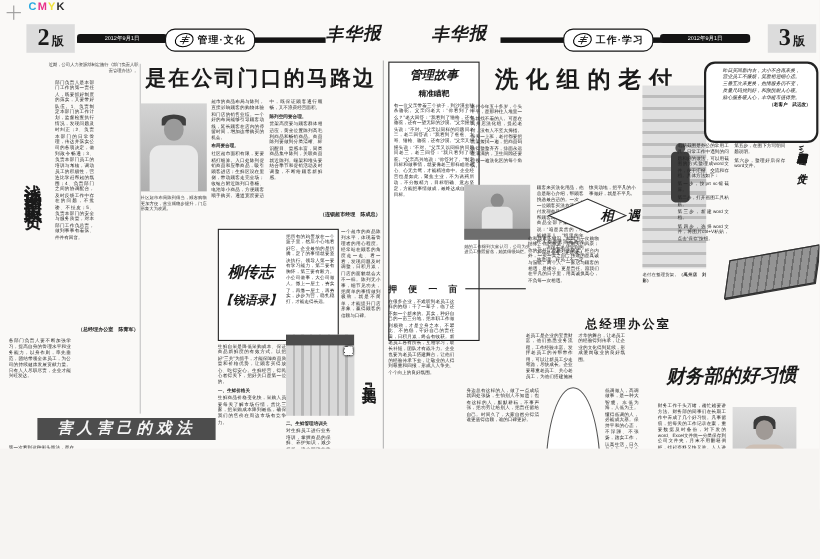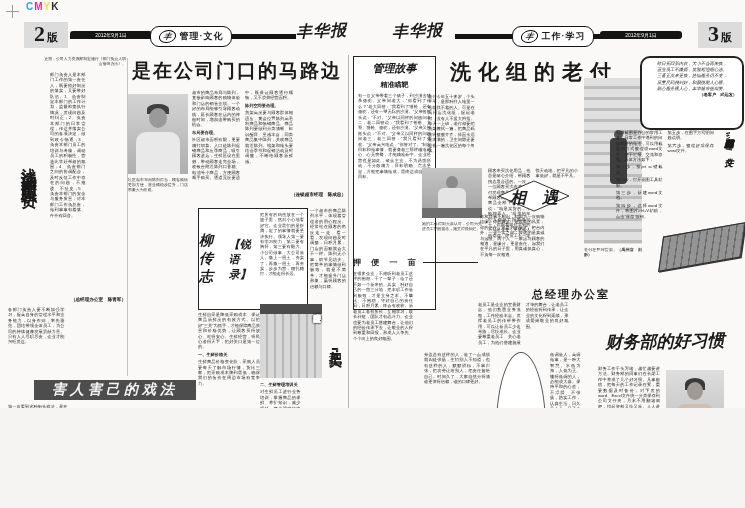--- a/index.html
+++ b/index.html
@@ -103,21 +103,21 @@
       <p>超市的商品布局与陈列，直接影响顾客的购物体验和门店的销售业绩。一个好的布局能够引导顾客动线，延长顾客在店内的停留时间，增加连带购买的机会。</p>
       <p class="sub">布局要合理。</p>
       <p>社区超市面积有限，更要精打细算。入口处陈列促销商品和应季商品，吸引顾客进店；生鲜区设在里侧，带动顾客走完全场；收银台附近陈列口香糖、电池等小商品，方便顾客顺手购买。通道宽度要适中，既保证顾客通行顺畅，又不浪费经营面积。</p>
       <p class="sub">陈列空间要合理。</p>
       <p>货架高度要与顾客群体相适应，黄金位置陈列高毛利商品和畅销商品。商品陈列要做到分类清晰、标识醒目、量感丰富，同类商品集中陈列，关联商品就近陈列。端架和堆头要结合季节和促销活动及时调整，不断给顾客新鲜感。</p>
     </div>
   </div>
   <div class="abs attr" style="left:250px;top:192px;width:96px">（连锁超市经理　陈成忠）</div>
 
   <div class="abs box" style="left:198px;top:208px;width:108px;height:100px;display:flex">
-    <div style="width:58px;display:flex;flex-direction:row;align-items:center;justify-content:center;gap:8px">
+    <div style="width:58px;display:flex;flex-direction:column;align-items:center;justify-content:center;gap:8px">
       <span class="brush" style="font-size:14px">柳传志</span>
       <span class="brush" style="font-size:11px">【锐语录】</span>
     </div>
     <div class="tiny" style="flex:1;padding:3px 3px">把所有的鸡蛋放在一个篮子里，然后小心地看好它。企业最怕的是折腾，定了的事情就要坚决执行。领导人第一要有学习能力，第二要有胸怀，第三要有毅力。小公司做事，大公司做人。撒上一层土，夯实了，再撒一层土，再夯实，步步为营，稳扎稳打，才能走得长远。</div>
   </div>
   <div class="abs tiny" style="left:310px;top:208px;width:36px;height:100px">一个超市的商品陈列水平，体现着管理者的用心程度。经常站在顾客的角度走一走、看一看，发现问题及时调整，日积月累，门店的面貌就会大不一样。陈列无小事，细节见功夫，把简单的事情做到极致，就是不简单，才能提升门店形象，赢得顾客的信赖与口碑。</div>
 
   <div class="abs banner" style="left:34px;top:380px;width:162px;height:20px">
       <span>害人害己的戏法</span>
     </div>
@@ -184,21 +184,21 @@
   <div class="abs tiny" style="left:353px;top:271px;width:125px;height:230px">
       <div class="cols2">
         <p>在很多企业，不难听到老员工这样的抱怨：干了一辈子，临了还不如一个新来的。其实，种好自己的一亩三分地，把本职工作做到极致，才是立身之本。不攀比、不抱怨，守好自己的责任田，日积月累，终会有收获。新老员工各有所长，互相学习，取长补短，团队才有战斗力。企业也要为老员工搭建舞台，让他们的经验传承下去，让敬业的人得到尊重和回报，形成人人争先、个个向上的良好氛围。</p>
       </div>
     </div>
 
   <div class="abs" style="left:498px;top:180px;width:72px;height:32px">
     <svg width="72" height="32">
         <polygon points="36,1 71,16 36,31 1,16" fill="#ffffff" stroke="#333" stroke-width="1"></polygon>
       </svg>
-    <div class="abs brush" style="left:0;top:8px;width:72px;text-align:center;font-size:16px">相　遇</div>
+    <div class="abs brush" style="left:12px;top:8px;width:72px;text-align:right;font-size:12px">相　遇</div>
   </div>
   <div class="abs tiny" style="left:480px;top:214px;width:134px;height:66px">
       <div class="cols2">
         <p>你和我素不相识，却因为一次购物结缘。你的微笑，是最美的风景；你的信任，是最好的褒奖。柜台内外，一买一卖之间，传递的是真诚与温暖。两个人、一家店与顾客的相遇，是缘分，更是责任。愿我们在平凡的日子里，用真诚换真心，不负每一次相遇。</p>
       </div>
     </div>
 
   <div class="abs tiny" style="left:616px;top:130px;width:98px;height:96px">
     <div class="cols2">
       <p>电脑截图是办公的常用工具，日常工作中遇到的问题和好的做法，可以用截图的方式整理成word文件，便于汇报、交流和存档。具体方法如下：</p>

